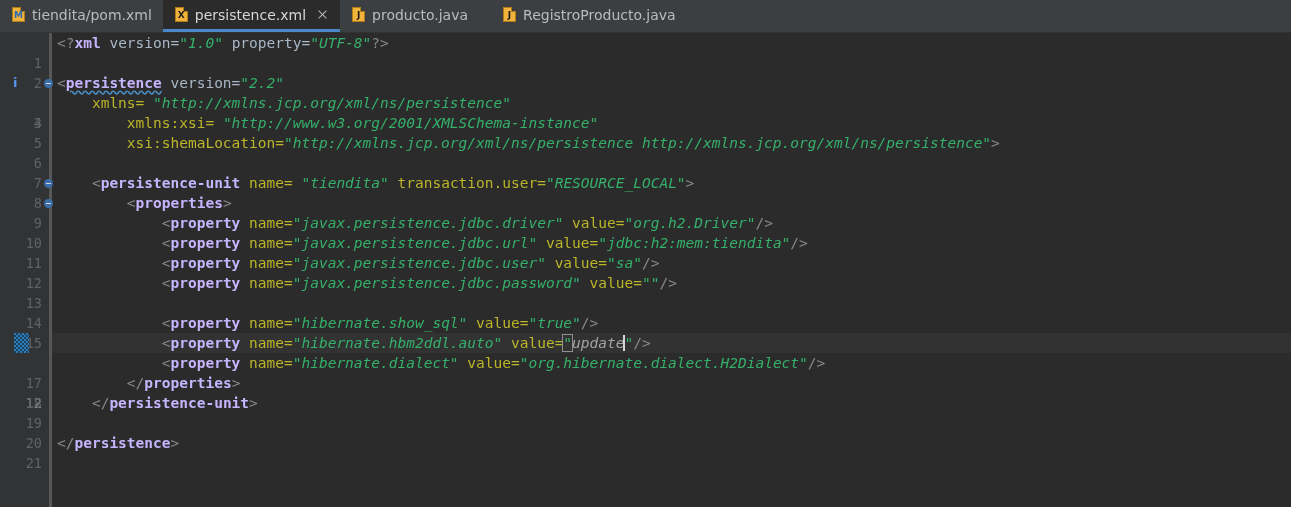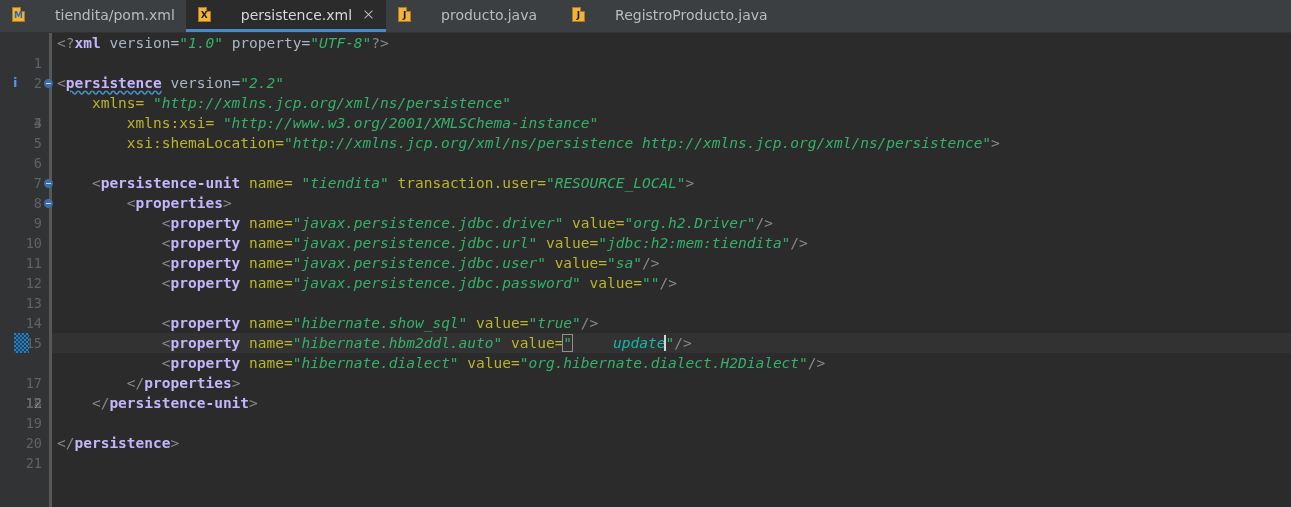--- a/index.html
+++ b/index.html
@@ -34,21 +34,21 @@
     white-space: nowrap;
     position: relative;
     box-sizing: border-box;
     border-bottom: 3px solid transparent;
   }
   .tab.active {
     background: #2b2b2b;
     color: #d7d7d7;
     border-bottom: 3px solid #4a88c7;
   }
-  .tab .label { line-height: 1; margin-left: 23px; }
+  .tab .label { line-height: 1; }
 
   
   .ficon {
     width: 13px;
     height: 15px;
     position: relative;
     flex: 0 0 auto;
   }
   .ficon .sheet {
     position: absolute;
@@ -191,21 +191,21 @@
     z-index: 2;
     font-family: "DejaVu Sans Mono", monospace;
   }
 
   
   .t-plain  { color: #a9b7c6; }
   .t-punct  { color: #888888; }
   .t-tag    { color: #c4b5fd; font-weight: bold; }
   .t-attr   { color: #bbb529; }
   .t-val    { color: #35b06a; font-style: italic; }
-  .t-val2   { color: #14b8a6; font-style: italic; margin-left: 41px; }
+  .t-val2   { color: #a3a3a3; font-style: italic; }
 
   .squiggle {
     text-decoration: underline;
     text-decoration-style: wavy;
     text-decoration-color: #4a8fc9;
     text-underline-offset: 2px;
   }
   .matchbox {
     outline: 1px solid #8f8f8f;
     background: transparent;

